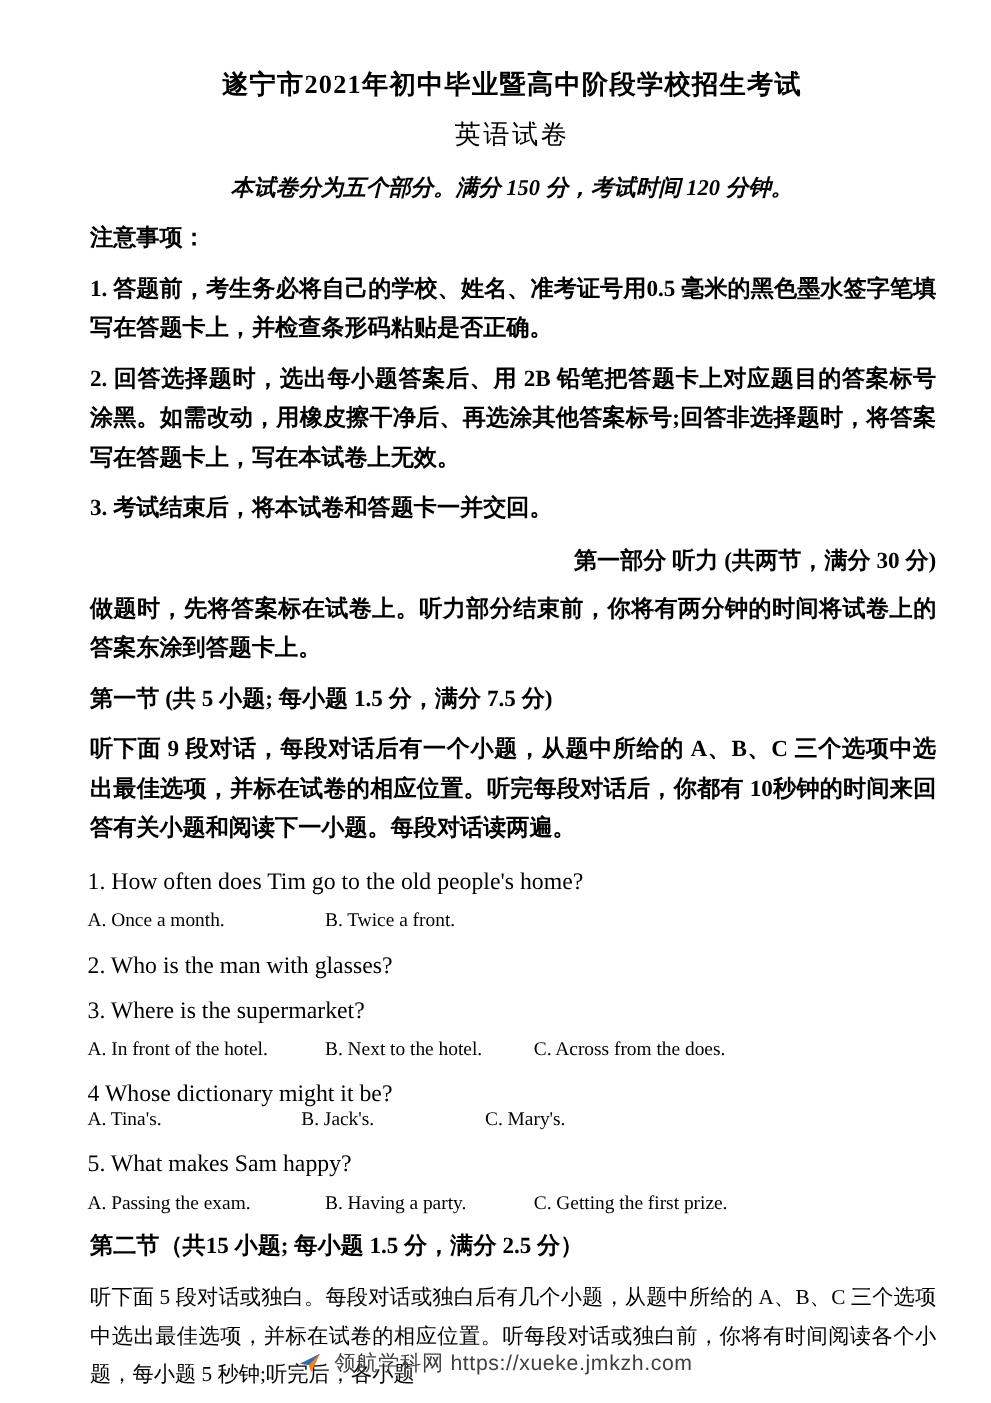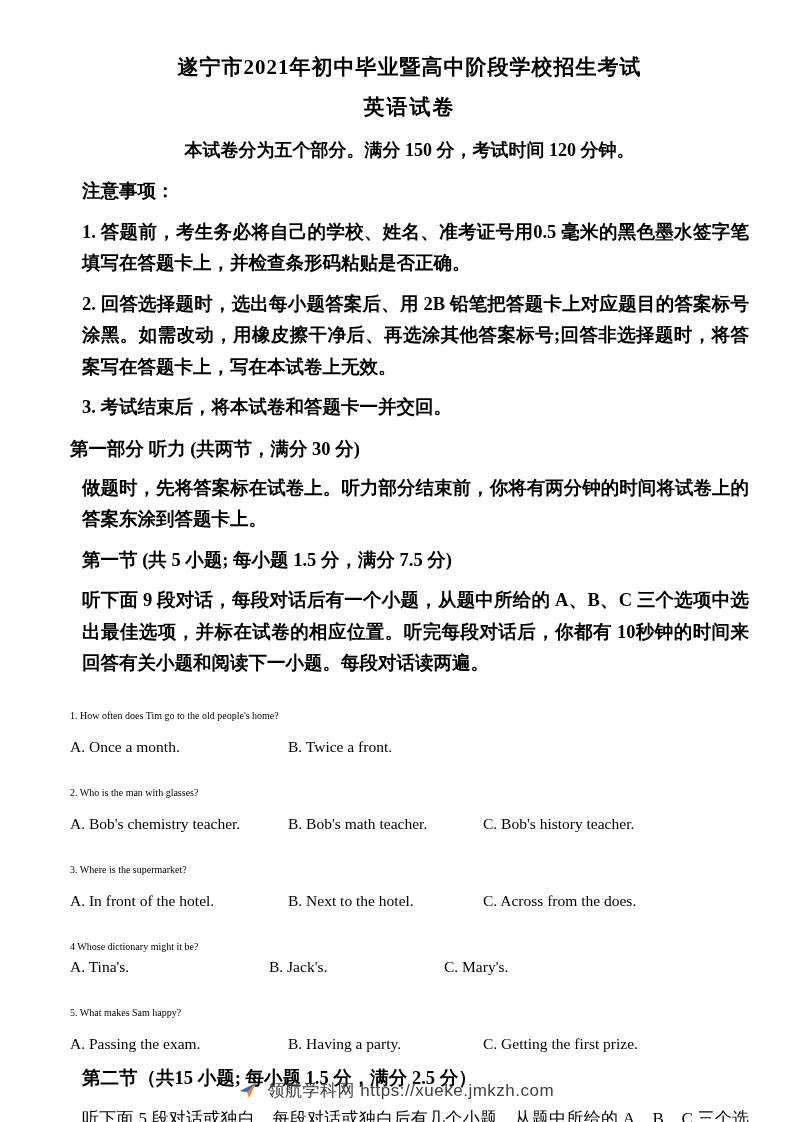--- a/index.html
+++ b/index.html
@@ -25,59 +25,59 @@
   .title {
     font-size: 21px;
     font-weight: bold;
     text-align: center;
     line-height: 30px;
     margin: 0;
     letter-spacing: 1px;
   }
   .subtitle {
     font-size: 21px;
-    font-weight: bold;
+    font-weight: normal;
     text-align: center;
     line-height: 30px;
     margin: 10px 0 0 0;
     letter-spacing: 2px;
   }
   .info {
     font-size: 18px;
     font-weight: bold;
     text-align: center;
     margin: 14px 0 0 0;
     line-height: 28px;
+    font-style: italic;
   }
   .zh {
     font-size: 18.5px;
     line-height: 31.5px;
-    margin: 9px 0 0 12px;
+    margin: 9px 0 0 2px;
     text-align: justify;
   }
   .zh.first { margin-top: 12px; }
   .section-heading {
     font-size: 18.5px;
     font-weight: bold;
-    text-align: left;
+    text-align: right;
     margin: 10px 0 0 0;
     line-height: 30px;
   }
   .en-stem {
-    font-size: 10px;
+    font-size: 19px;
     line-height: 20px;
-    margin: 26px 0 0 0;
+    margin: 16px 0 0 0;
   }
   .options {
     display: grid;
     grid-template-columns: 190px 167px auto;
     font-size: 15.5px;
     line-height: 20px;
     margin: 11px 0 0 0;
-    gap: 28px;
   }
   .options.narrow {
     grid-template-columns: 171px 147px auto;
   }
   .q4-extra { margin-top: 0; }
   .footer {
     position: absolute;
     left: 0;
     bottom: 20px;
     width: 100%;
@@ -120,25 +120,20 @@
   <div class="question">
     <p class="en-stem">1. How often does Tim go to the old people's home?</p>
     <div class="options">
       <span>A. Once a month.</span>
       <span>B. Twice a front.</span>
     </div>
   </div>
 
   <div class="question">
     <p class="en-stem">2. Who is the man with glasses?</p>
-    <div class="options">
-      <span>A. Bob's chemistry teacher.</span>
-      <span>B. Bob's math teacher.</span>
-      <span>C. Bob's history teacher.</span>
-    </div>
   </div>
 
   <div class="question">
     <p class="en-stem">3. Where is the supermarket?</p>
     <div class="options">
       <span>A. In front of the hotel.</span>
       <span>B. Next to the hotel.</span>
       <span>C. Across from the does.</span>
     </div>
   </div>

